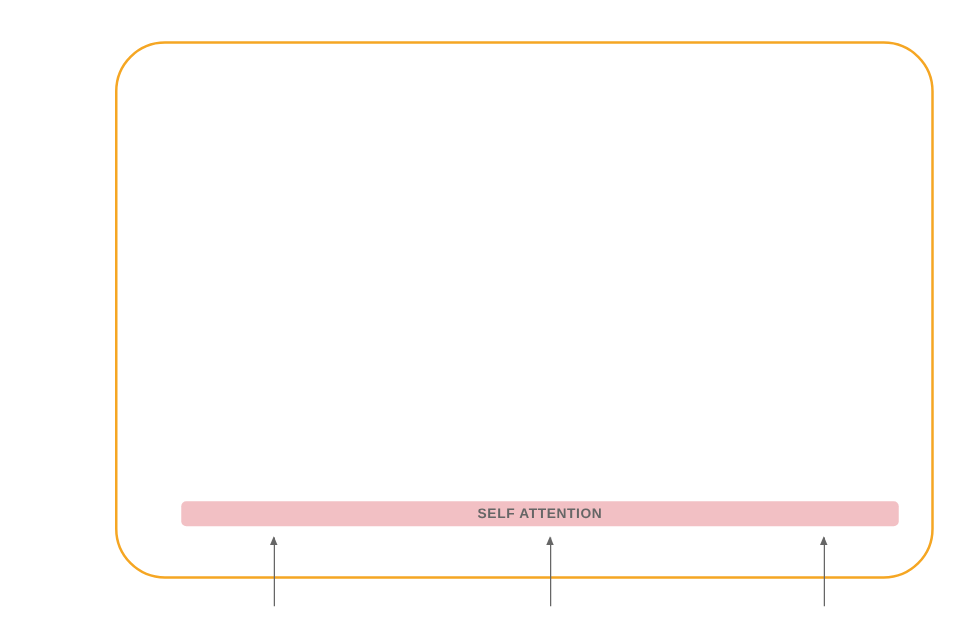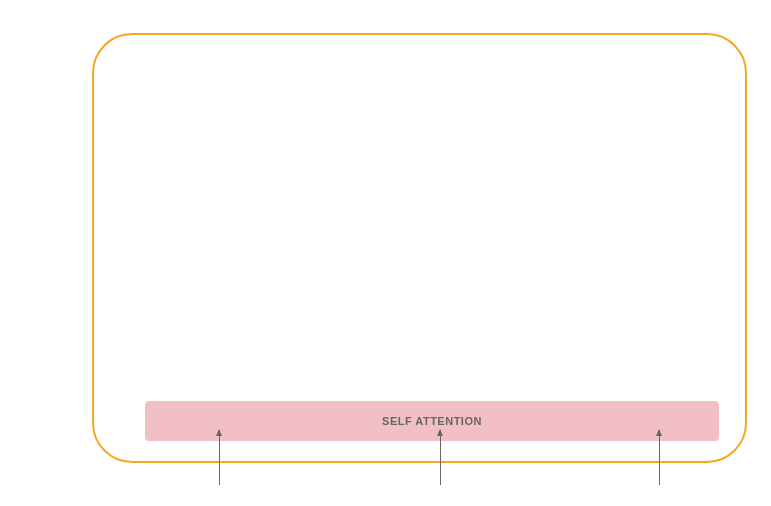--- a/index.html
+++ b/index.html
@@ -22,21 +22,21 @@
       height: 430px;
       border: 2px solid #f5a623;
       border-radius: 40px;
       background: transparent;
     }
     .attention-block {
       position: absolute;
       left: 145px;
       top: 401px;
       width: 574px;
-      height: 40px;
+      height: 20px;
       background: #f2c0c4;
       border-radius: 4px;
       display: flex;
       align-items: center;
       justify-content: center;
     }
     .attention-label {
       font-size: 11px;
       font-weight: bold;
       color: #666666;

